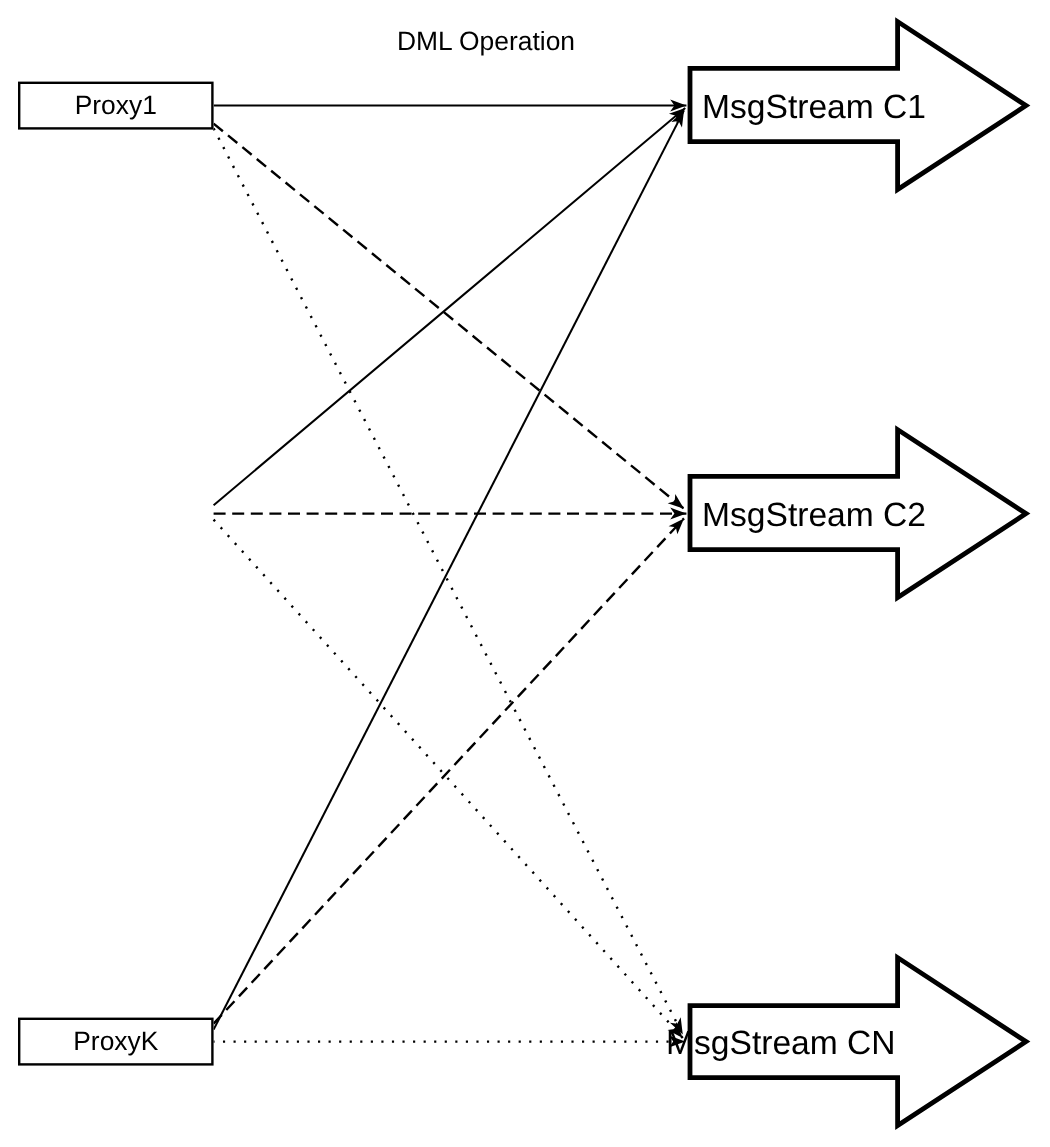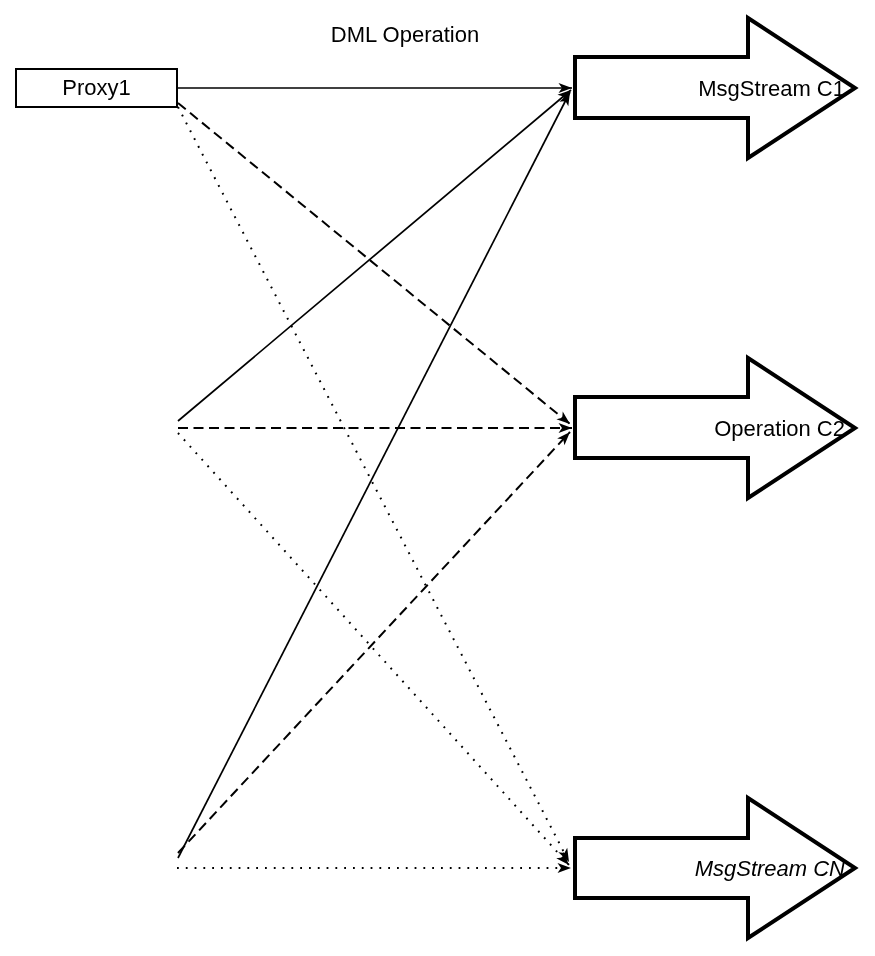--- a/index.html
+++ b/index.html
@@ -36,29 +36,29 @@
     line-height: 1;
     white-space: nowrap;
   }
   #proxy1 { left: 15px; top: 68px; }
   #proxy2 { left: 15px; top: 408px; }
   #proxyk { left: 15px; top: 848px; }
 
   .stream-label {
     position: absolute;
     width: 260px;
-    text-align: right;
-    font-size: 22px;
+    text-align: left;
+    font-size: 28px;
     line-height: 1;
     transform: translate(-50%, -50%);
     white-space: nowrap;
   }
   #stream-label-c1 { left: 715px; top: 89px; }
   #stream-label-c2 { left: 715px; top: 429px; }
-  #stream-label-cn { left: 715px; top: 869px; font-style: italic; }
+  #stream-label-cn { left: 685px; top: 869px; }
 
   .dml-label {
     position: absolute;
     left: 405px;
     top: 23px;
     transform: translateX(-50%);
     text-align: center;
     font-size: 22px;
     line-height: 24px;
     white-space: nowrap;
@@ -98,18 +98,21 @@
     <path class="stream-shape" d="M575,838 L748,838 L748,798 L855,868 L748,938 L748,898 L575,898 Z"></path>
   </svg>
 
   <div class="dml-label">
     <div>DML Operation</div>
   </div>
 
   <div id="proxy1" class="proxy-box">
     <span>Proxy1</span>
   </div>
+  <div id="proxyk" class="proxy-box">
+    <span>ProxyK</span>
+  </div>
 
   <div id="stream-label-c1" class="stream-label">MsgStream C1</div>
-  <div id="stream-label-c2" class="stream-label">Operation C2</div>
+  <div id="stream-label-c2" class="stream-label">MsgStream C2</div>
   <div id="stream-label-cn" class="stream-label">MsgStream CN</div>
 
 </div>
 
 </body></html>

